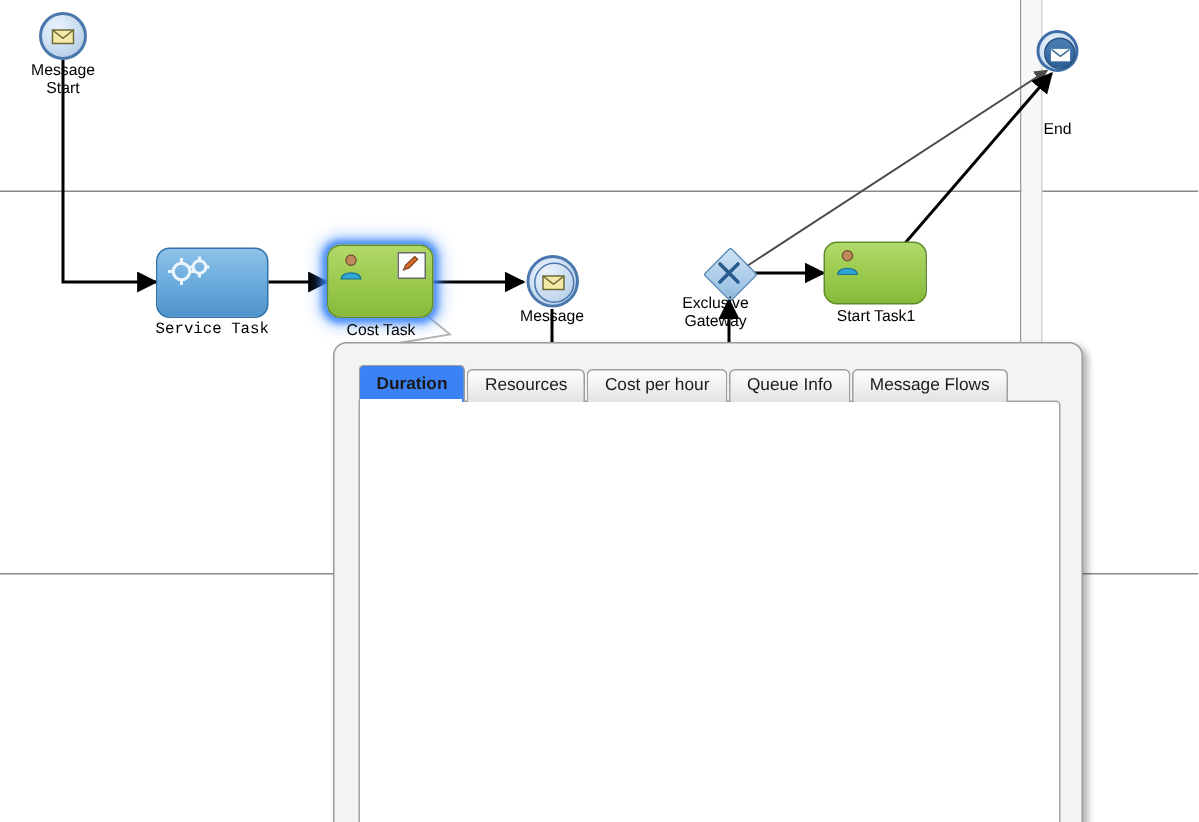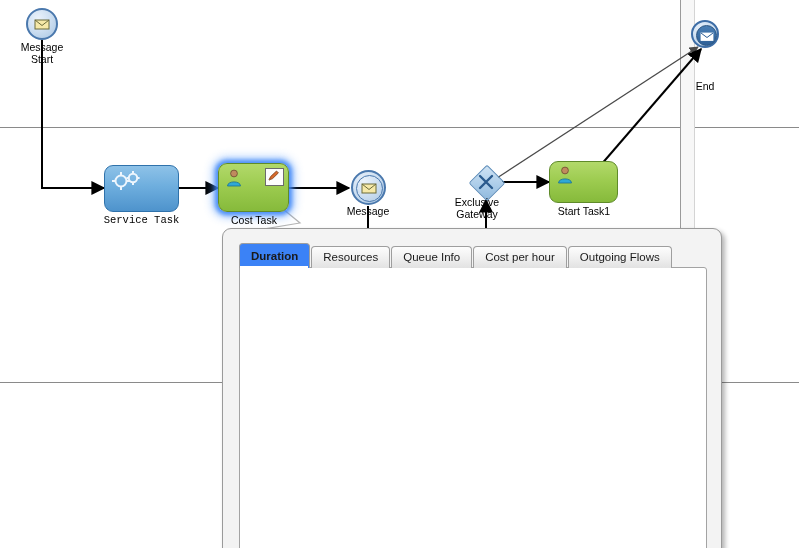--- a/index.html
+++ b/index.html
@@ -254,23 +254,23 @@
   </div>
   <div class="node-label" style="left:680px;top:57px;width:50px;margin-top:24px;">End</div>
 </div>
 
 <div id="panel" style="left:222px;top:228px;width:500px;height:330px;">
   <div id="panel-inner">
 
     <div class="tabstrip">
       <div class="tab active"><span>Duration</span></div>
       <div class="tab"><span>Resources</span></div>
+      <div class="tab"><span>Cost per hour</span></div>
       <div class="tab"><span>Queue Info</span></div>
-      <div class="tab"><span>Cost per hour</span></div>
-      <div class="tab"><span>Outgoing Flows</span></div>
+      <div class="tab"><span>Message Flows</span></div>
     </div>
 
     <div class="tabpanel"></div>
     <div class="tabpanel-mask"></div>
 
     <div class="field-label" style="left:40px;top:73px;">Distribution Type</div>
     <div class="combo" style="left:134px;top:67px;width:218px;height:23px;line-height:21px;">
       <span>Normal</span>
       <div class="combo-btn">
           <span class="chev"></span>

